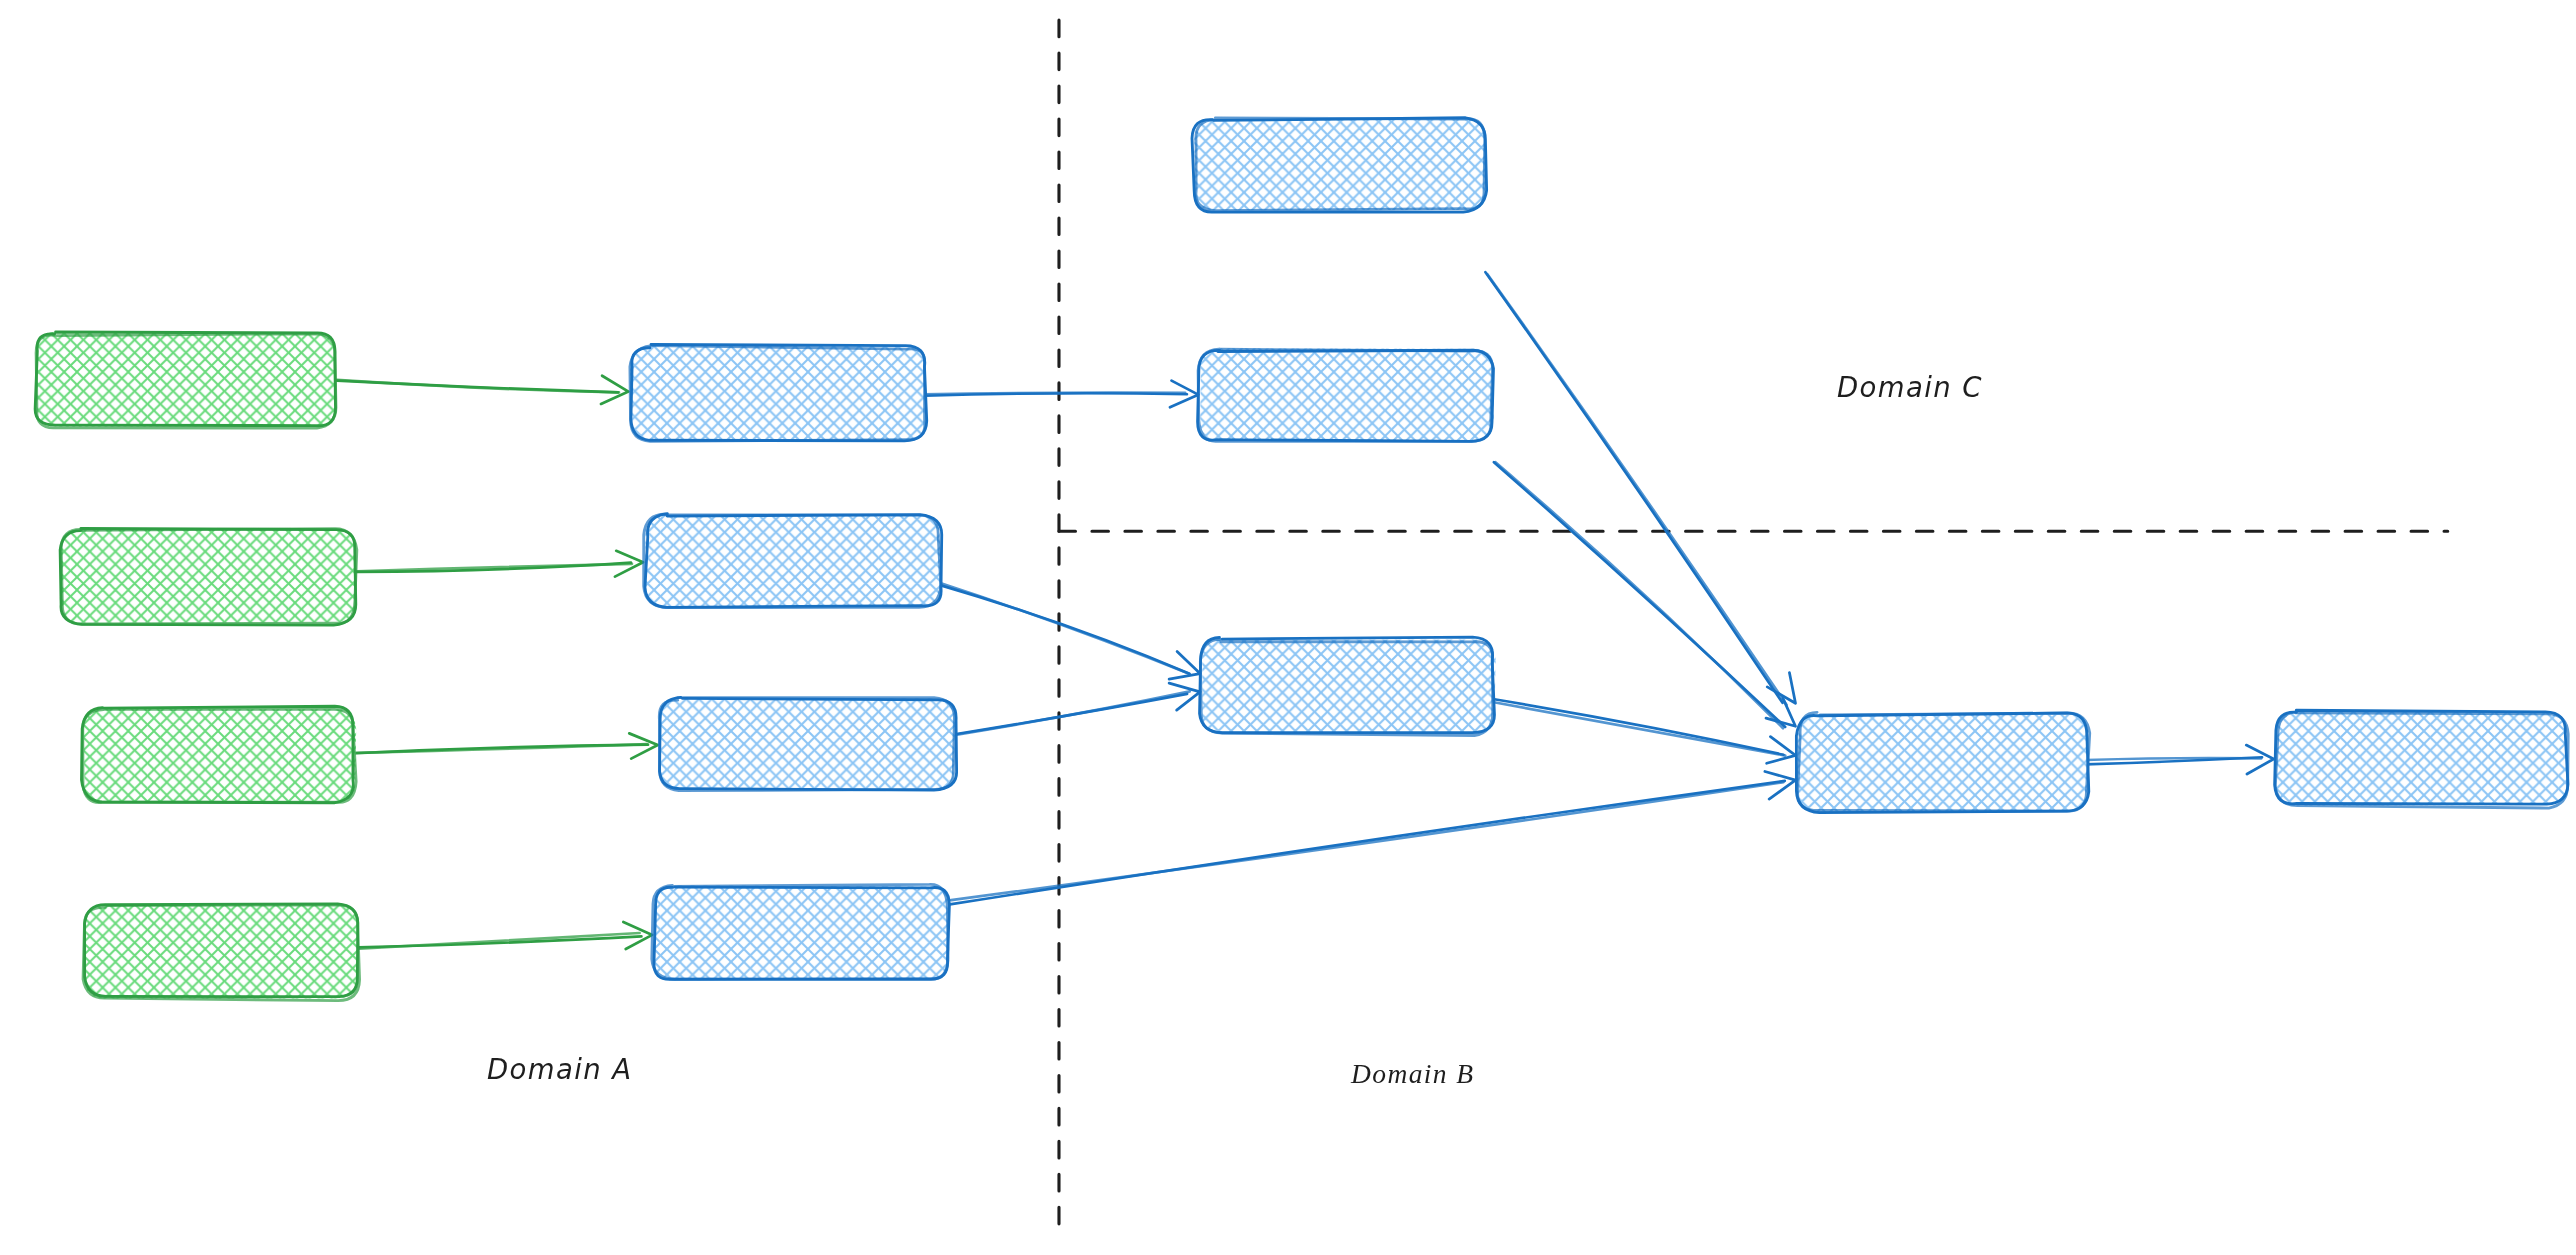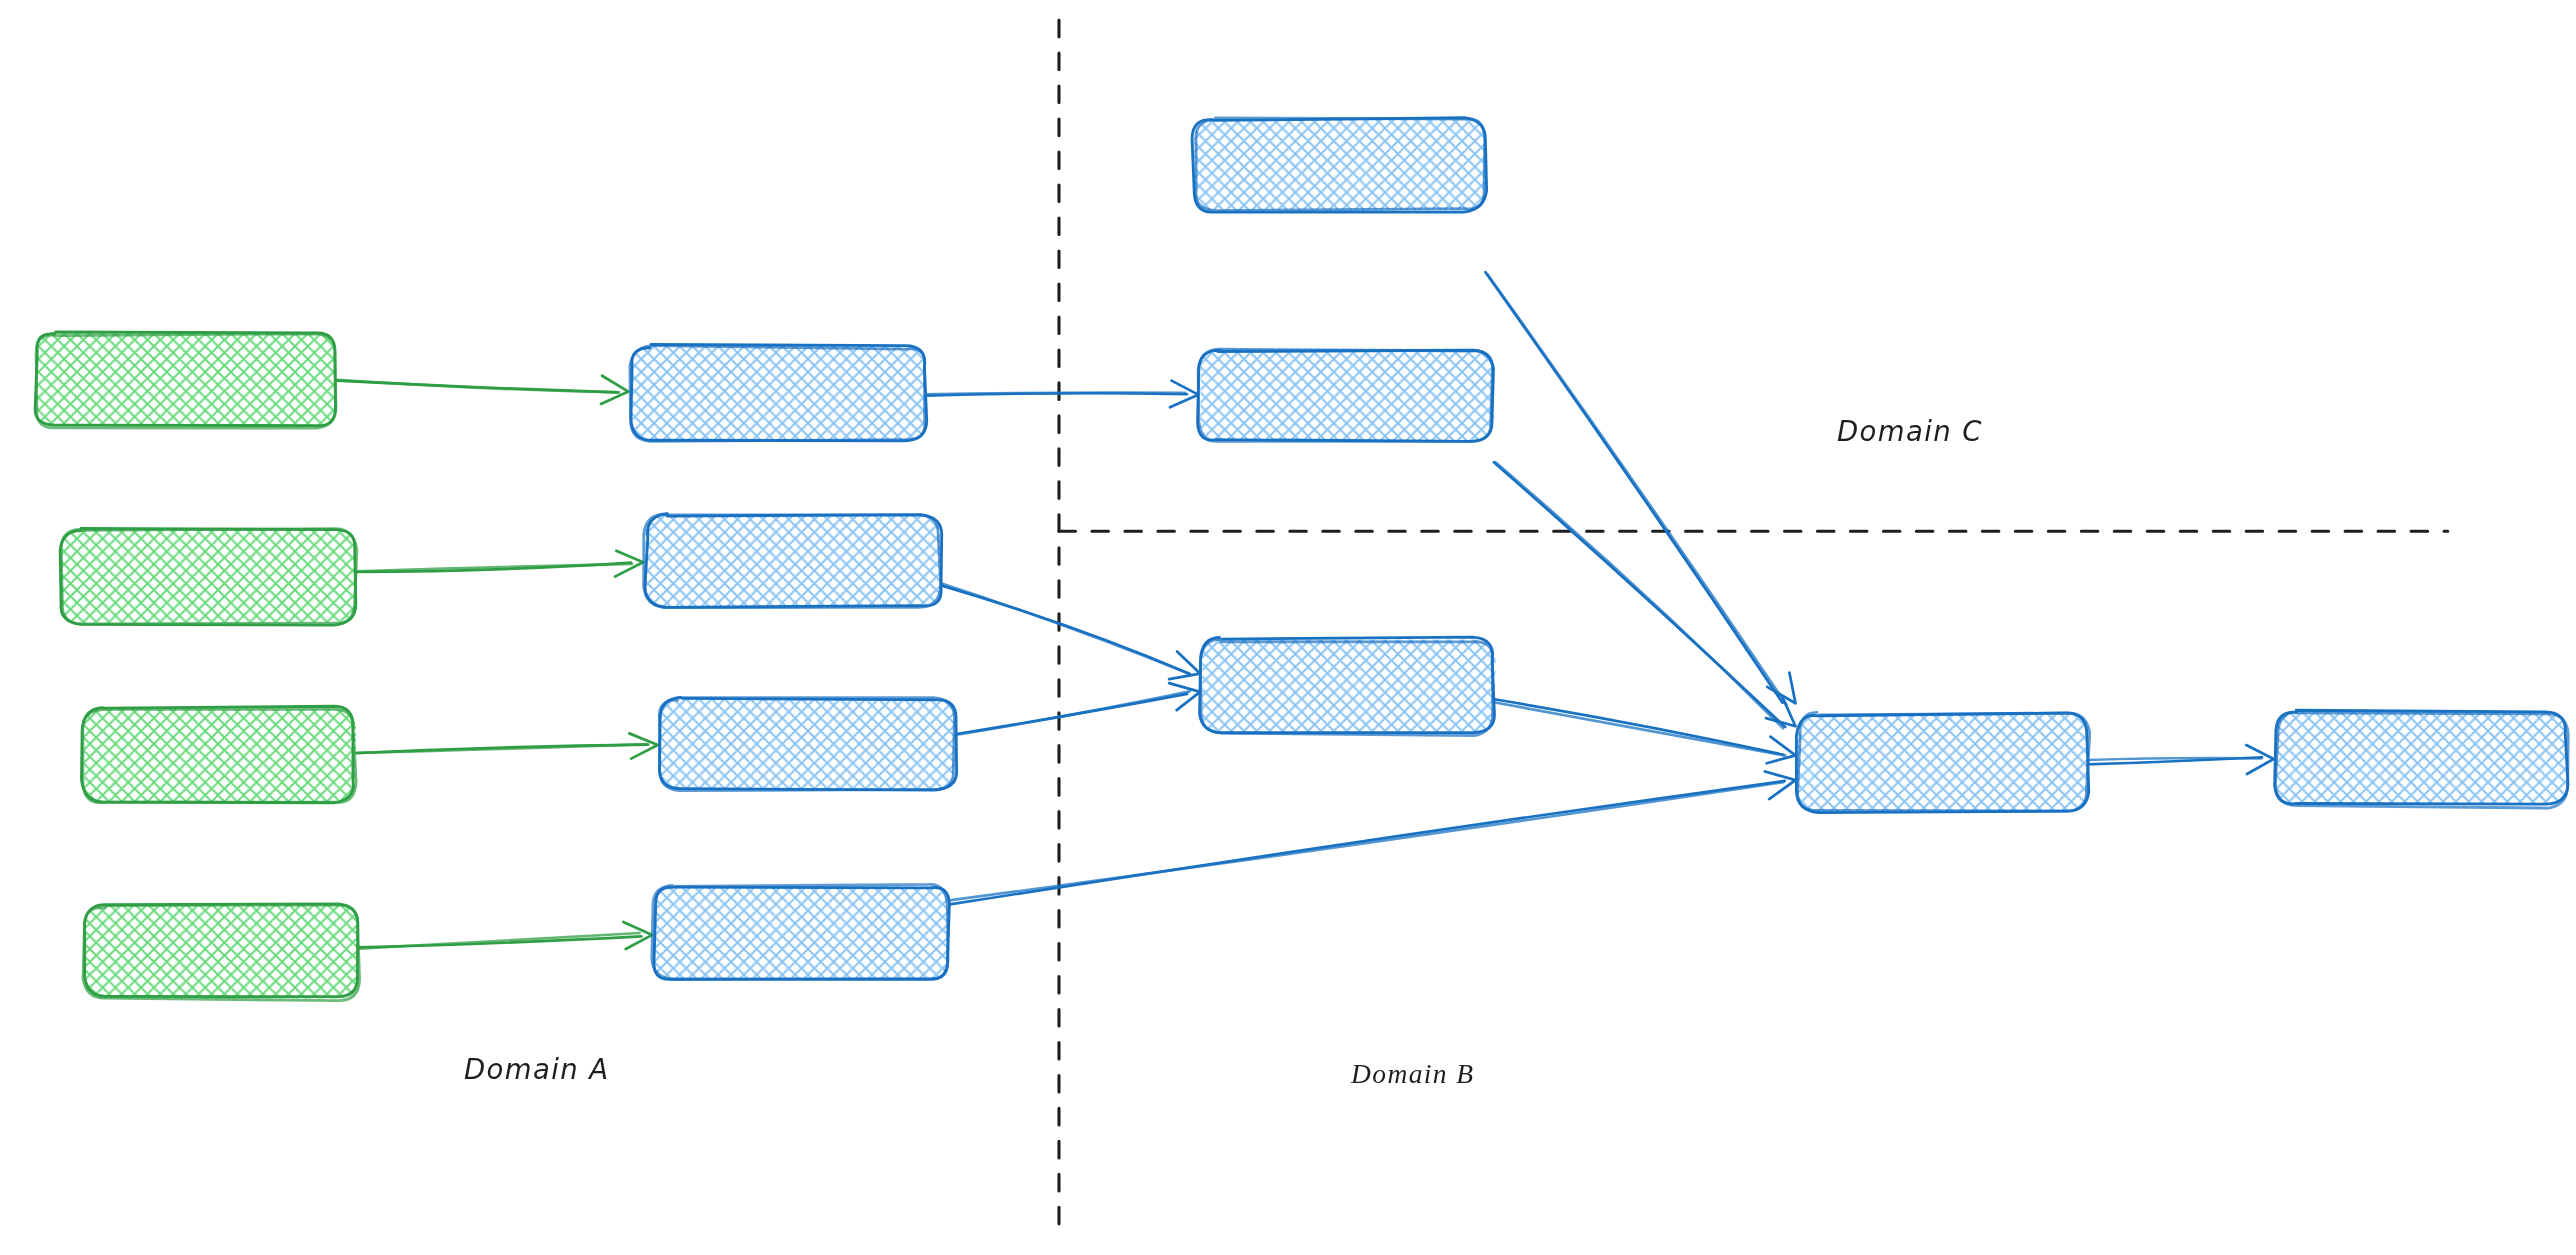--- a/index.html
+++ b/index.html
@@ -169,18 +169,18 @@
         </g>
         <g>
           <path d="M2505.3280389309525,776.3938747406909 L2779.8731762412344,777.4281480794904 Q2801.40398960123,777.27423119595 2801.2334701538243,799.1802872125899 L2802.6677734381833,857.4873138433729 Q2802.2000305180436,878.212710571295 2779.590148967686,878.8622360232577 L2506.7126419074425,879.3115707402637 Q2484.405751038159,878.6635910036339 2483.7165847780725,856.2725936889987 L2484.063502550527,799.1594579701123 Q2483.662666130281,777.6729024893943 2505.4882749558838,776.6212957861001" fill="url(#hatch-blue)" stroke="none"></path>
           <path d="M2506.733079721561,775.3165704736098 L2778.5712680111506,777.1697558897407 Q2802.1311004656045,777.504054262165 2800.30827026456,800.5421250605687 L2803.2025549910973,856.1590525639984 Q2802.521688749325,876.9075228698122 2780.0600303774977,877.8513314258546 L2507.5294012332006,876.9229270942151 Q2484.5181435693603,880.7719604517202 2483.0608261120788,856.6058685317663 L2484.4333694476786,797.1584045418344 Q2485.6988572383757,775.9036414158082 2506.8820689222225,777.5102507610387" fill="none" stroke="#1971c2" stroke-width="3.1" stroke-linecap="round" stroke-linejoin="round" opacity="1"></path>
           <path d="M2505.74369344867,778.0958790085724 L2781.0695692084123,779.2659948376314 Q2802.2506834048086,779.4957235364689 2803.5137678170177,801.4414556531428 L2802.977474786983,857.2862966555572 Q2802.8503005286916,878.5555890098007 2782.49540350721,882.1005733521192 L2507.7085109735413,879.4248073596623 Q2486.35470543185,879.070940782349 2483.7754361406787,858.6282811666039 L2486.6545663862744,801.5043199567609 Q2486.3540979413106,777.9993532202203 2508.136942484666,777.1692522066502" fill="none" stroke="#1971c2" stroke-width="3.1" stroke-linecap="round" stroke-linejoin="round" opacity="0.7"></path>
         </g>
       </g>
   </svg>
 
   <div id="labels-group">
-      <div class="domain-label" style="left: 464px; top: 1053px; text-align: right;">Domain A</div>
+      <div class="domain-label" style="left: 487px; top: 1053px; text-align: right;">Domain A</div>
       <div class="domain-label" style="left: 1351px; top: 1058px; font-family: Liberation Serif, serif;">Domain B</div>
-      <div class="domain-label" style="left: 1837px; top: 371px; margin-top: 44px;">Domain C</div>
+      <div class="domain-label" style="left: 1837px; top: 371px;">Domain C</div>
     </div>
 </div>
 
 
 </body></html>

